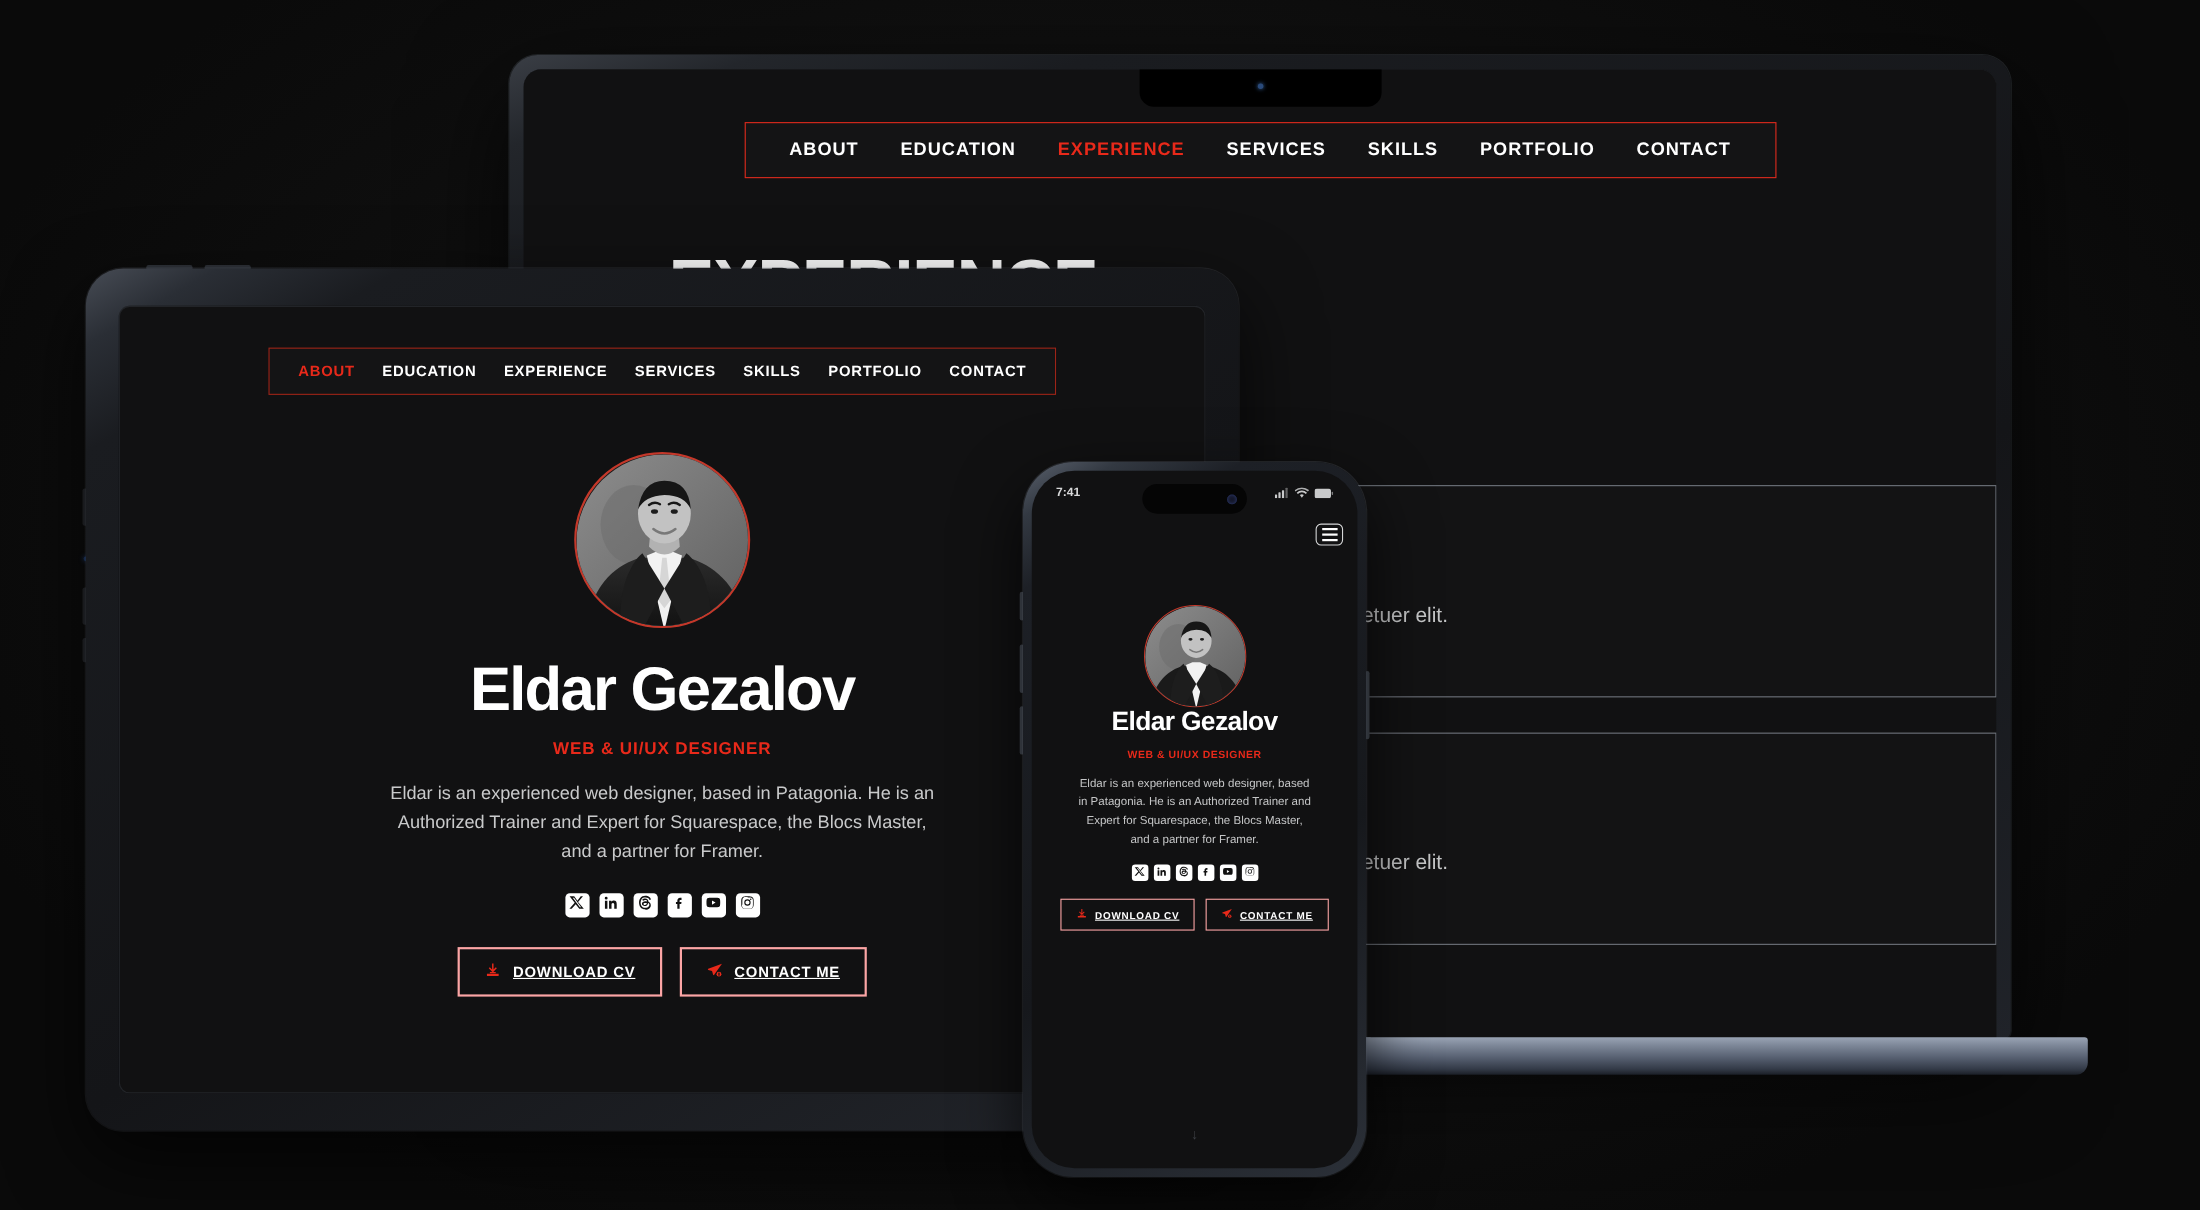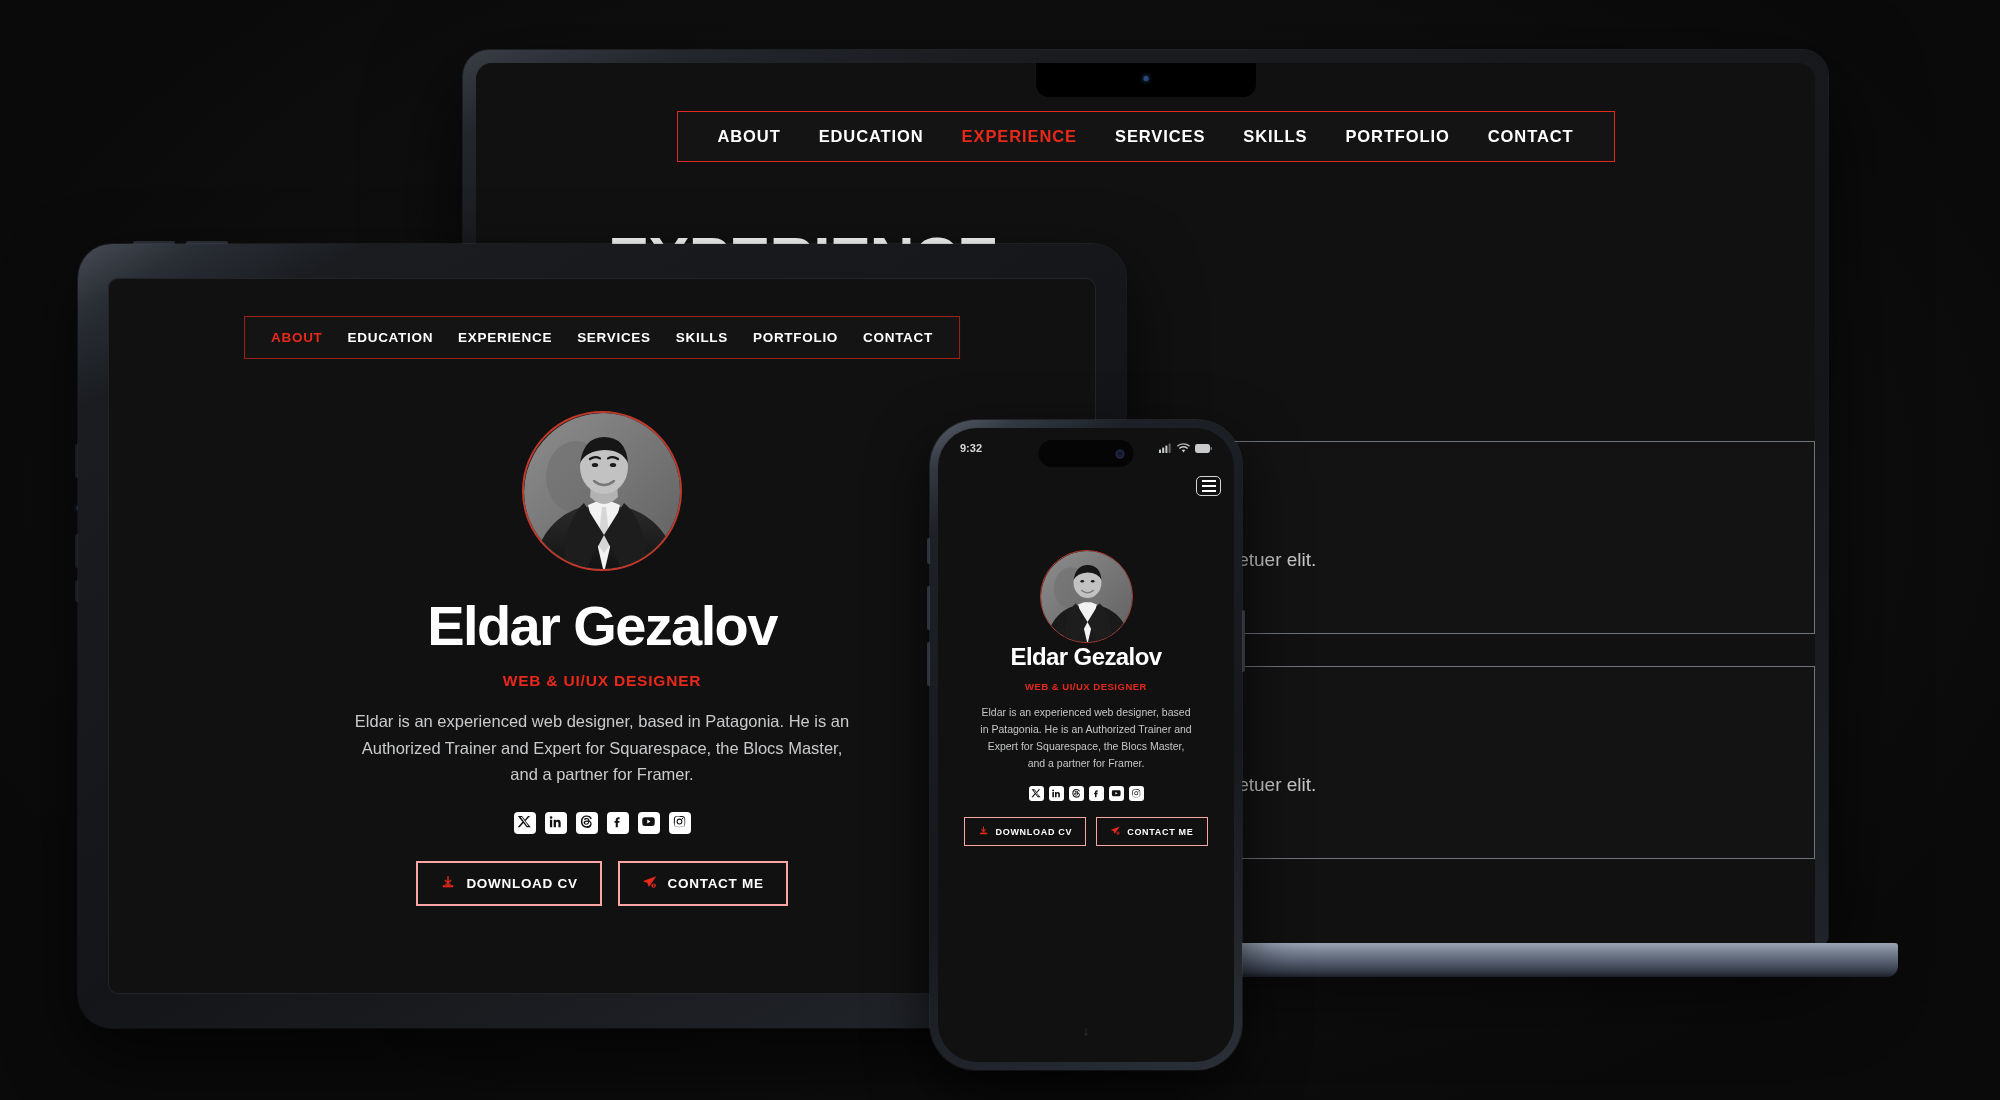--- a/index.html
+++ b/index.html
@@ -172,21 +172,21 @@
     background: #fff; display: flex; align-items: center; justify-content: center;
   }
   .soc svg { width: 15px; height: 15px; fill: #111; }
   .soc.sm { width: 15px; height: 15px; border-radius: 3px; }
   .soc.sm svg { width: 10.5px; height: 10.5px; }
   .btnrow { display: flex; justify-content: center; gap: 16px; margin-top: 27px; }
   .obtn {
     border: 2px solid #fca5a5; background: transparent;
     color: #fff; font-size: 13.5px; font-weight: 700; letter-spacing: .7px;
     padding: 11px 22px; display: flex; align-items: center; gap: 10px;
-    cursor: pointer; white-space: nowrap;
+    cursor: pointer; white-space: nowrap; text-decoration: underline;
   }
   .obtn svg { width: 16px; height: 16px; fill: #e8291a; flex: none; }
   .obtn.sm { font-size: 9px; padding: 7px 13px; gap: 6px; border-width: .8px; }
   .obtn.sm svg { width: 11px; height: 11px; }
 
   
   .phone {
     position: absolute; left: 930px; top: 420px;
     width: 312px; height: 650px;
   }
@@ -416,21 +416,21 @@
     <div class="ph-btn-side" style="left:-3px;top:222px;width:4px;height:44px;"></div>
     <div class="ph-btn-side" style="right:-3px;top:190px;width:4px;height:62px;"></div>
 
     <div class="phone-frame">
       <div class="phone-screen">
         <div class="dyn-island">
           <div class="dyn-cam"></div>
         </div>
 
         <div class="statusbar">
-          <span class="st-time">9:32</span>
+          <span class="st-time">7:41</span>
           <span class="st-icons">
             <svg width="13" height="10" viewBox="0 0 13 10">
               <rect x="0" y="6.5" width="2" height="3.5" rx=".5"></rect>
                 <rect x="3.2" y="4.6" width="2" height="5.4" rx=".5"></rect>
               <rect x="6.4" y="2.6" width="2" height="7.4" rx=".5"></rect>
                 <rect x="9.6" y="0.4" width="2" height="9.6" rx=".5" opacity=".45"></rect>
             </svg>
             <svg width="13" height="10" viewBox="0 0 13 10">
               <path d="M6.5 9.4 L4.7 7.1 a3 3 0 0 1 3.6 0 Z"></path>
               <path d="M6.5 4.6 a5 5 0 0 0 -3.6 1.5 l-1.1 -1.2 a6.8 6.8 0 0 1 9.4 0 l-1.1 1.2 a5 5 0 0 0 -3.6 -1.5 Z"></path>

